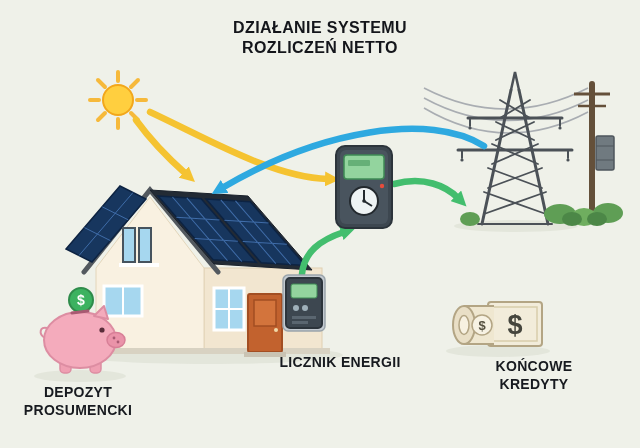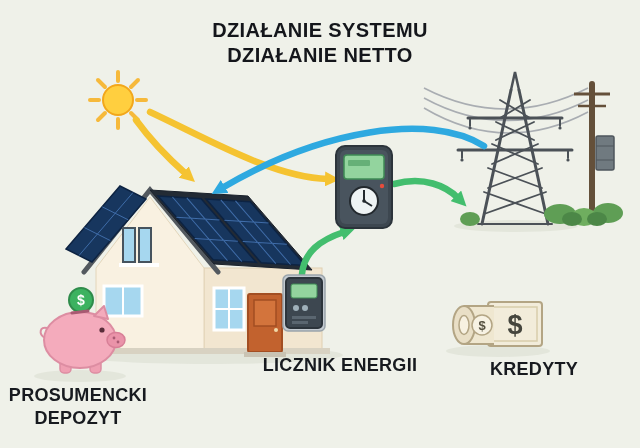--- a/index.html
+++ b/index.html
@@ -4,25 +4,25 @@
 <style>
   html,body{margin:0;padding:0;}
   .canvas{
     position:relative; width:640px; height:448px;
     background:#eff1e9; overflow:hidden;
     font-family:"Liberation Sans", sans-serif;
   }
   .canvas svg{position:absolute; left:0; top:0;}
   .title{
     position:absolute; top:18px; left:0; width:640px;
-    text-align:center; font-size:20px; font-weight:800;
+    text-align:center; font-size:16px; font-weight:800;
     letter-spacing:.4px; line-height:1.25; color:#14161b;
   }
   .label{
-    position:absolute; text-align:center; font-size:18px; font-weight:800;
+    position:absolute; text-align:center; font-size:14px; font-weight:800;
     letter-spacing:.3px; line-height:1.25; color:#171a1f;
   }
   .label-meter{left:240px; top:354px; width:200px;}
   .label-deposit{left:8px; top:384px; width:140px;}
   .label-credits{left:464px; top:358px; width:140px;}
   .svg-text{font-family:"Liberation Sans", sans-serif; font-weight:bold;}
 </style>
 </head>
 <body>
 
@@ -204,29 +204,30 @@
       <path d="M12,10 L42,10 M12,48 L42,48" stroke="#b3a584" stroke-width="2"></path>
       <ellipse cx="12" cy="29" rx="11" ry="19" fill="#e9dfc6" stroke="#b3a584" stroke-width="2"></ellipse>
       <ellipse cx="12" cy="29" rx="5" ry="9.5" fill="#f7f1e1" stroke="#b3a584" stroke-width="1.5"></ellipse>
       <circle cx="30" cy="29" r="10" fill="#f7f2e3" stroke="#b3a584" stroke-width="1.5"></circle>
       <text class="svg-text" x="30" y="34" font-size="13" text-anchor="middle" fill="#55503f">$</text>
     </g>
   </svg>
 
   <div class="title">
     <div>DZIAŁANIE SYSTEMU</div>
-    <div>DZIAŁANIE NETTO</div>
+    <div>ROZLICZEŃ NETTO</div>
   </div>
 
   <div class="label label-meter">
     <div>LICZNIK ENERGII</div>
   </div>
 
   <div class="label label-deposit">
+    <div>DEPOZYT</div>
     <div>PROSUMENCKI</div>
-    <div>DEPOZYT</div>
   </div>
 
   <div class="label label-credits">
+    <div>KOŃCOWE</div>
     <div>KREDYTY</div>
   </div>
 
 </div>
 
 </body></html>

